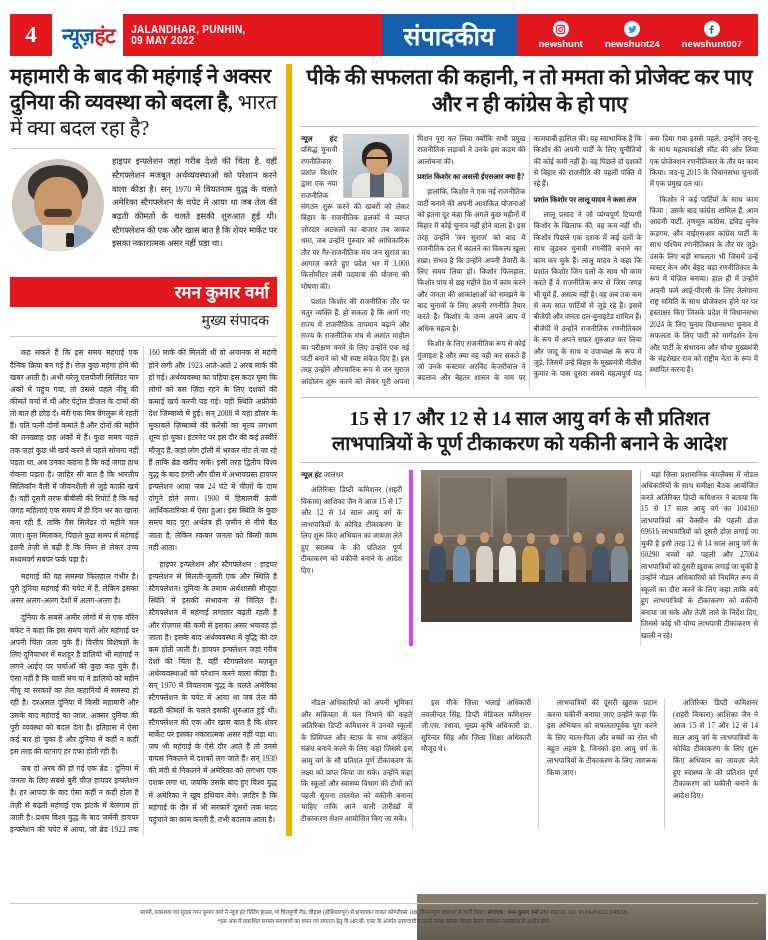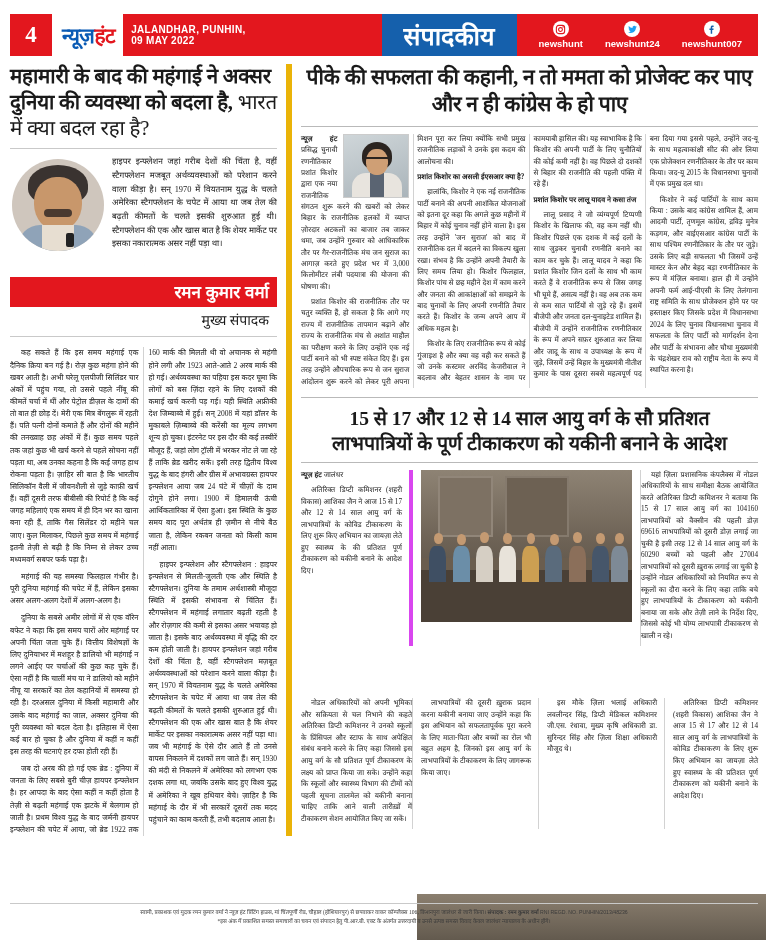--- a/index.html
+++ b/index.html
@@ -336,25 +336,25 @@
         </div>
         <div class="btm-c c3">
           <p>यहां ज़िला प्रशासनिक कंपलैक्स में नोडल अधिकारियों के साथ समीक्षा बैठक आयोजित करते अतिरिक्त डिप्टी कमिशनर ने बताया कि 15 से 17 साल आयु वर्ग का 104160 लाभपात्रियों को वैक्सीन की पहली डोज़ 69616 लाभपात्रियों को दूसरी डोज़ लगाई जा चुकी है इसी तरह 12 से 14 साल आयु वर्ग के 60290 बच्चों को पहली और 27004 लाभपात्रियों को दूसरी ख़ुराक लगाई जा चुकी है उन्होंने नोडल अधिकारियों को नियमित रूप से स्कूलों का दौरा करने के लिए कहा ताकि बचे हुए लाभपात्रियों के टीकाकरण को यकीनी बनाया जा सके और तेज़ी लाने के निर्देश दिए, जिससे कोई भी योग्य लाभपात्री टीकाकरण से खाली न रहे।</p>
         </div>
       </div>
 
       <div class="btm-lower">
         <div class="bl bl-1">
           <p>नोडल अधिकारियों को अपनी भूमिका और सक्रियता से चल निभाने की कहते अतिरिक्त डिप्टी कमिशनर ने उनको स्कूलों के प्रिंसिपल और स्टाफ के साथ अपेक्षित संबंध बनाने करने के लिए कहा जिससे इस आयु वर्ग के सौ प्रतिशत पूर्ण टीकाकरण के लक्ष्य को प्राप्त किया जा सके। उन्होंने कहा कि स्कूलों और स्वास्थ्य विभाग की टीमों को पहली सूचना तालमेल को यकीनी बनाना चाहिए ताकि आने वाली तारीख़ों में टीकाकरण सेशन आयोजित किए जा सकें।</p>
         </div>
+        <div class="bl bl-3">
+          <p>इस मौके ज़िला भलाई अधिकारी लवलीन्दर सिंह, डिप्टी मेडिकल कमिशनर जी.एस. रंधावा, मुख्य कृषि अधिकारी डा. सुरिन्दर सिंह और ज़िला शिक्षा अधिकारी मौजूद थे।</p>
+        </div>
         <div class="bl bl-2">
           <p>लाभपात्रियों की दूसरी ख़ुराक प्रदान करना यकीनी बनाया जाए उन्होंने कहा कि इस अभियान को सफलतापूर्वक पूरा करने के लिए माता-पिता और बच्चों का रोल भी बहुत अहम है, जिनको इस आयु वर्ग के लाभपात्रियों के टीकाकरण के लिए जागरूक किया जाए।</p>
-        </div>
-        <div class="bl bl-3">
-          <p>इस मौके ज़िला भलाई अधिकारी लवलीन्दर सिंह, डिप्टी मेडिकल कमिशनर जी.एस. रंधावा, मुख्य कृषि अधिकारी डा. सुरिन्दर सिंह और ज़िला शिक्षा अधिकारी मौजूद थे।</p>
         </div>
         <div class="bl bl-4">
           <p>अतिरिक्त डिप्टी कमिशनर (शहरी विकास) आशिका जैन ने आज 15 से 17 और 12 से 14 साल आयु वर्ग के लाभपात्रियों के कोविड टीकाकरण के लिए शुरू किए अभियान का जायज़ा लेते हुए स्वास्थ्य के की प्रतिशत पूर्ण टीकाकरण को यकीनी बनाने के आदेश दिए।</p>
         </div>
       </div>
 
     </div>
   </div>
 
   <div class="foot-top-rule"></div>

